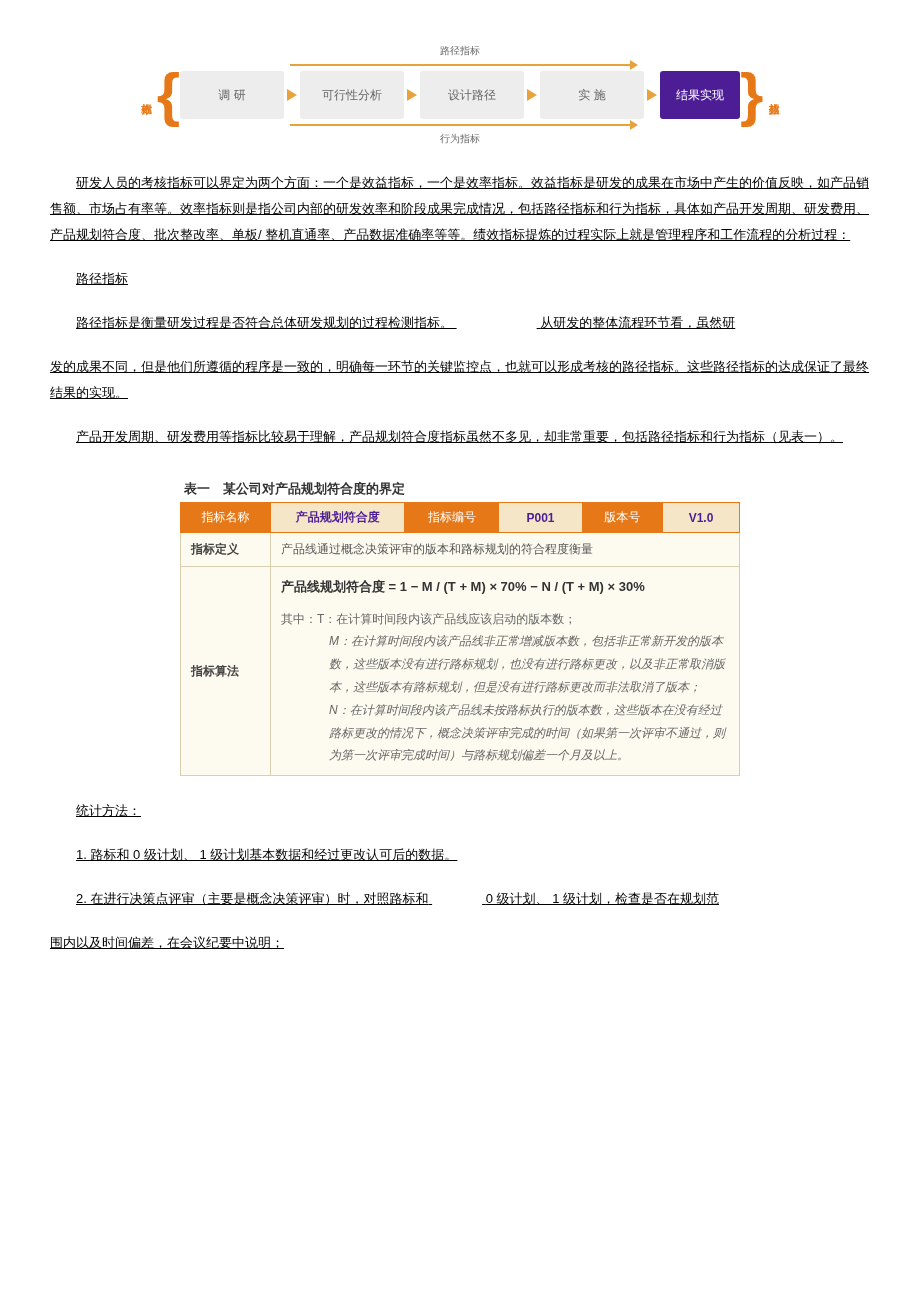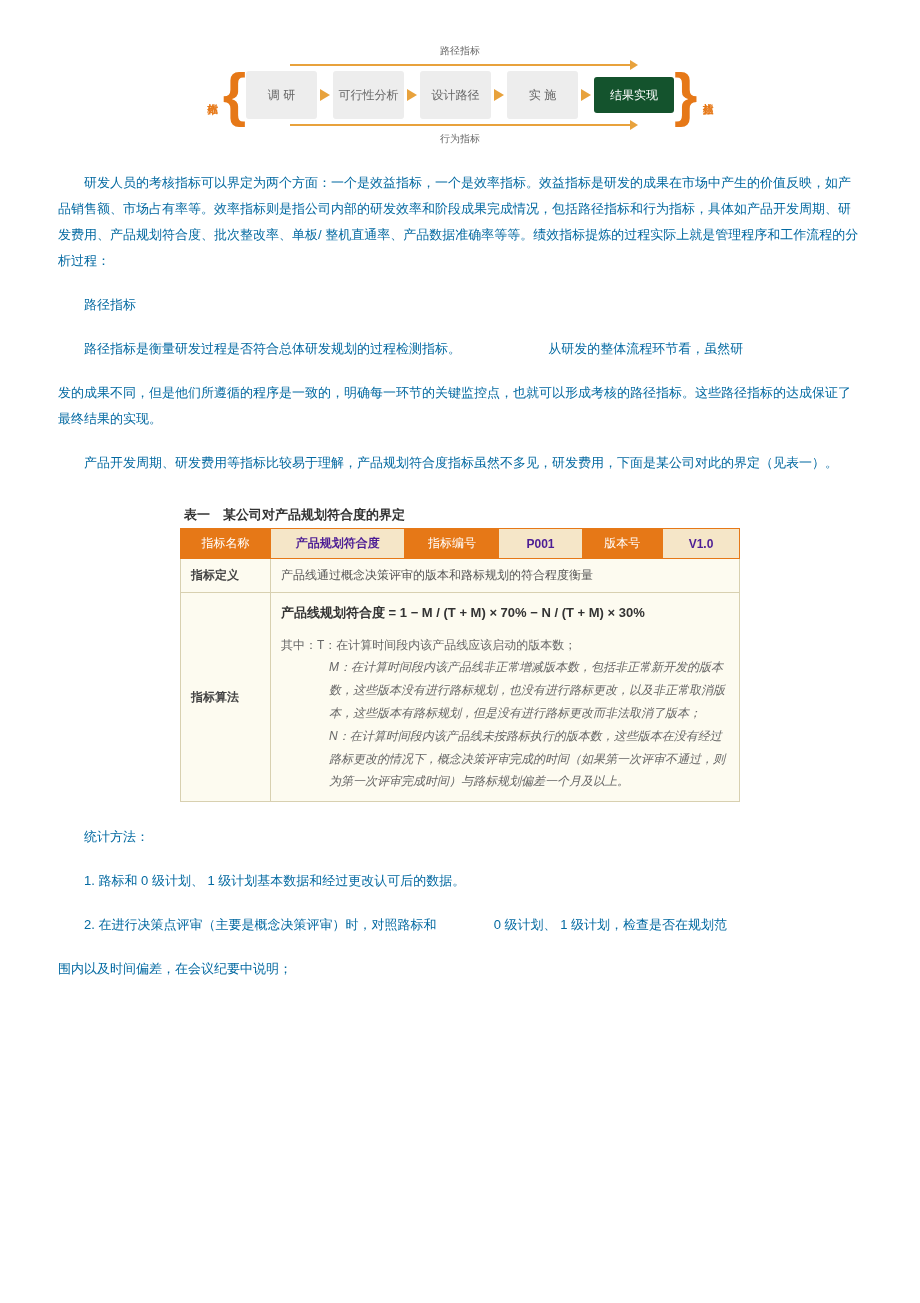--- a/index.html
+++ b/index.html
@@ -39,40 +39,40 @@
   }
   .flow-line {
     display: flex;
     align-items: center;
     gap: 0;
   }
   .flow-box {
     background: #ededed;
     color: #666;
     font-size: 12px;
-    width: 71px;
+    width: 104px;
     height: 48px;
     display: flex;
     align-items: center;
     justify-content: center;
     border-radius: 3px;
   }
   .flow-arrow {
     width: 0; height: 0;
     border-top: 6px solid transparent;
     border-bottom: 6px solid transparent;
     border-left: 10px solid #e8a23c;
     margin: 0 3px;
   }
   .flow-result {
-    background: #14532d;
+    background: #4c1d95;
     color: #fff;
     font-size: 12px;
     width: 80px;
-    height: 36px;
+    height: 48px;
     display: flex;
     align-items: center;
     justify-content: center;
     border-radius: 3px;
   }
   .long-arrow {
     height: 2px;
     background: #e8a23c;
     width: 340px;
     margin: 2px auto;
@@ -83,23 +83,24 @@
     position: absolute;
     right: -8px;
     top: -4px;
     border-top: 5px solid transparent;
     border-bottom: 5px solid transparent;
     border-left: 8px solid #e8a23c;
   }
   
   .para {
     line-height: 2.0;
-    margin: 18px 8px;
+    margin: 18px 0;
     text-indent: 2em;
-    color: #0369a1;
+    color: #000000;
+    text-decoration: underline;
   }
   .para.no-indent { text-indent: 0; }
   
   .table-wrap { width: 560px; margin: 22px auto; }
   .table-title {
     font-size: 13px;
     font-weight: bold;
     color: #333;
     padding: 8px 4px 4px;
   }
@@ -178,21 +179,21 @@
 </div>
 
 <p class="para">研发人员的考核指标可以界定为两个方面：一个是效益指标，一个是效率指标。效益指标是研发的成果在市场中产生的价值反映，如产品销售额、市场占有率等。效率指标则是指公司内部的研发效率和阶段成果完成情况，包括路径指标和行为指标，具体如产品开发周期、研发费用、产品规划符合度、批次整改率、单板/ 整机直通率、产品数据准确率等等。绩效指标提炼的过程实际上就是管理程序和工作流程的分析过程：</p>
 <p class="para">路径指标</p>
 <p class="para">
   <span>路径指标是衡量研发过程是否符合总体研发规划的过程检测指标。</span>
   <span style="display:inline-block; width:80px;"></span>
   <span>从研发的整体流程环节看，虽然研</span>
 </p>
 <p class="para no-indent">发的成果不同，但是他们所遵循的程序是一致的，明确每一环节的关键监控点，也就可以形成考核的路径指标。这些路径指标的达成保证了最终结果的实现。</p>
-<p class="para">产品开发周期、研发费用等指标比较易于理解，产品规划符合度指标虽然不多见，研发费用，下面是某公司对此的界定（见表一）。</p>
+<p class="para">产品开发周期、研发费用等指标比较易于理解，产品规划符合度指标虽然不多见，却非常重要，包括路径指标和行为指标（见表一）。</p>
 
 <div class="table-wrap">
   <div class="table-title">表一　某公司对产品规划符合度的界定</div>
   <table class="deftable">
     <tbody>
         <tr>
       <th>指标名称</th>
       <th class="alt">产品规划符合度</th>
       <th>指标编号</th>
       <th class="alt">P001</th>

